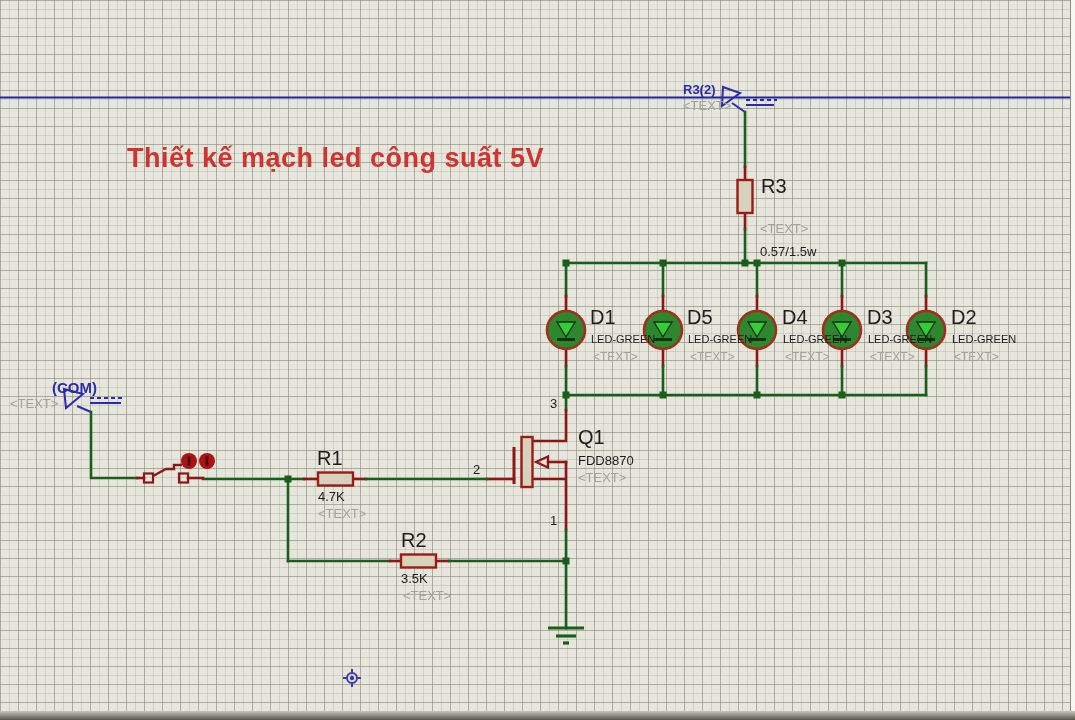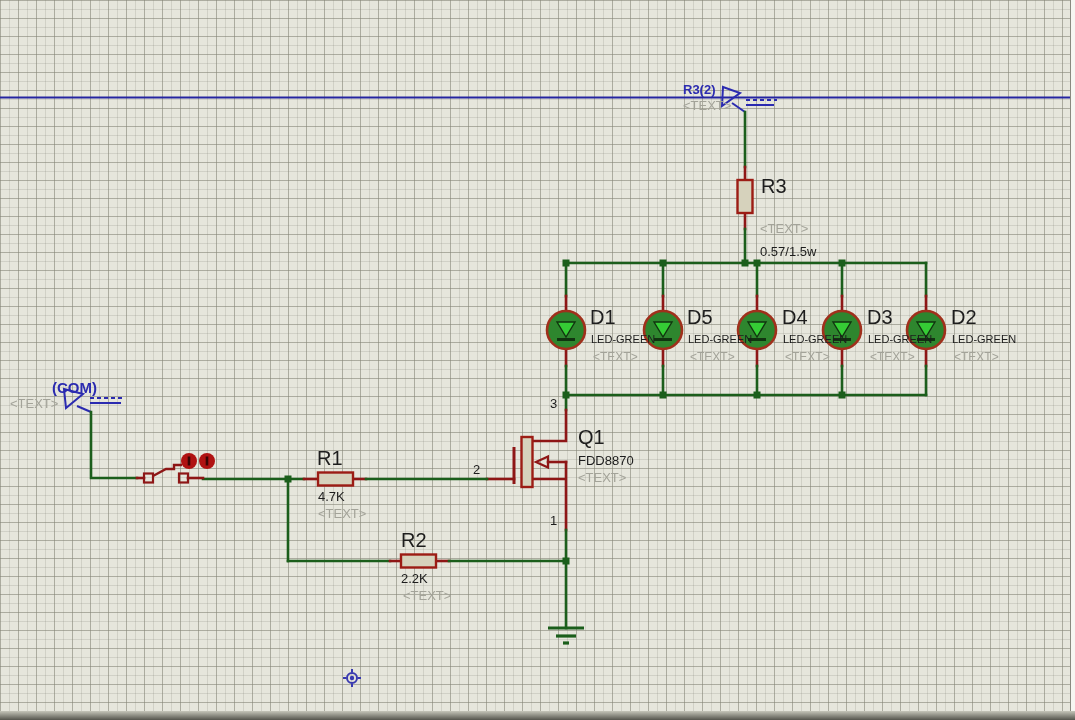--- a/index.html
+++ b/index.html
@@ -195,20 +195,21 @@
     <g stroke="#3a3ab0" stroke-width="2" fill="none">
       <circle cx="352" cy="678" r="5"></circle>
       <line x1="352" y1="669" x2="352" y2="672.5"></line>
         <line x1="352" y1="683.5" x2="352" y2="687"></line>
       <line x1="343" y1="678" x2="346.5" y2="678"></line>
         <line x1="357.5" y1="678" x2="361" y2="678"></line>
       <circle cx="352" cy="678" r="1.2" fill="#3a3ab0"></circle>
     </g>
   </svg>
 
+  <div class="title">Thiết kế mạch led công suất 5V</div>
 
   <div class="lbl bluelbl" style="left:683px;top:83px;font-size:13px;">R3(2)</div>
   <div class="lbl txtph" style="left:683px;top:99px;">&lt;TEXT&gt;</div>
 
   <div class="lbl bluelbl" style="left:16px;top:380px;font-size:15px;margin-left:36px;">(COM)</div>
   <div class="lbl txtph" style="left:10px;top:397px;">&lt;TEXT&gt;</div>
 
   <div class="lbl ref" style="left:761px;top:176px;">R3</div>
   <div class="lbl val" style="left:760px;top:205px;margin-top:40px;">0.57/1.5w</div>
   <div class="lbl txtph" style="left:760px;top:222px;">&lt;TEXT&gt;</div>
@@ -238,18 +239,18 @@
   <div class="lbl txtph" style="left:578px;top:471px;">&lt;TEXT&gt;</div>
   <div class="lbl pinno" style="left:550px;top:397px;">3</div>
   <div class="lbl pinno" style="left:473px;top:463px;">2</div>
   <div class="lbl pinno" style="left:550px;top:514px;">1</div>
 
   <div class="lbl ref" style="left:317px;top:448px;">R1</div>
   <div class="lbl val" style="left:318px;top:490px;">4.7K</div>
   <div class="lbl txtph" style="left:318px;top:507px;">&lt;TEXT&gt;</div>
 
   <div class="lbl ref" style="left:401px;top:530px;">R2</div>
-  <div class="lbl val" style="left:401px;top:572px;">2.2K</div>
+  <div class="lbl val" style="left:401px;top:572px;">3.5K</div>
   <div class="lbl txtph" style="left:403px;top:589px;">&lt;TEXT&gt;</div>
 
   <div class="right-strip"></div>
   <div class="bottom-strip"></div>
 </div>
 
 </body></html>

